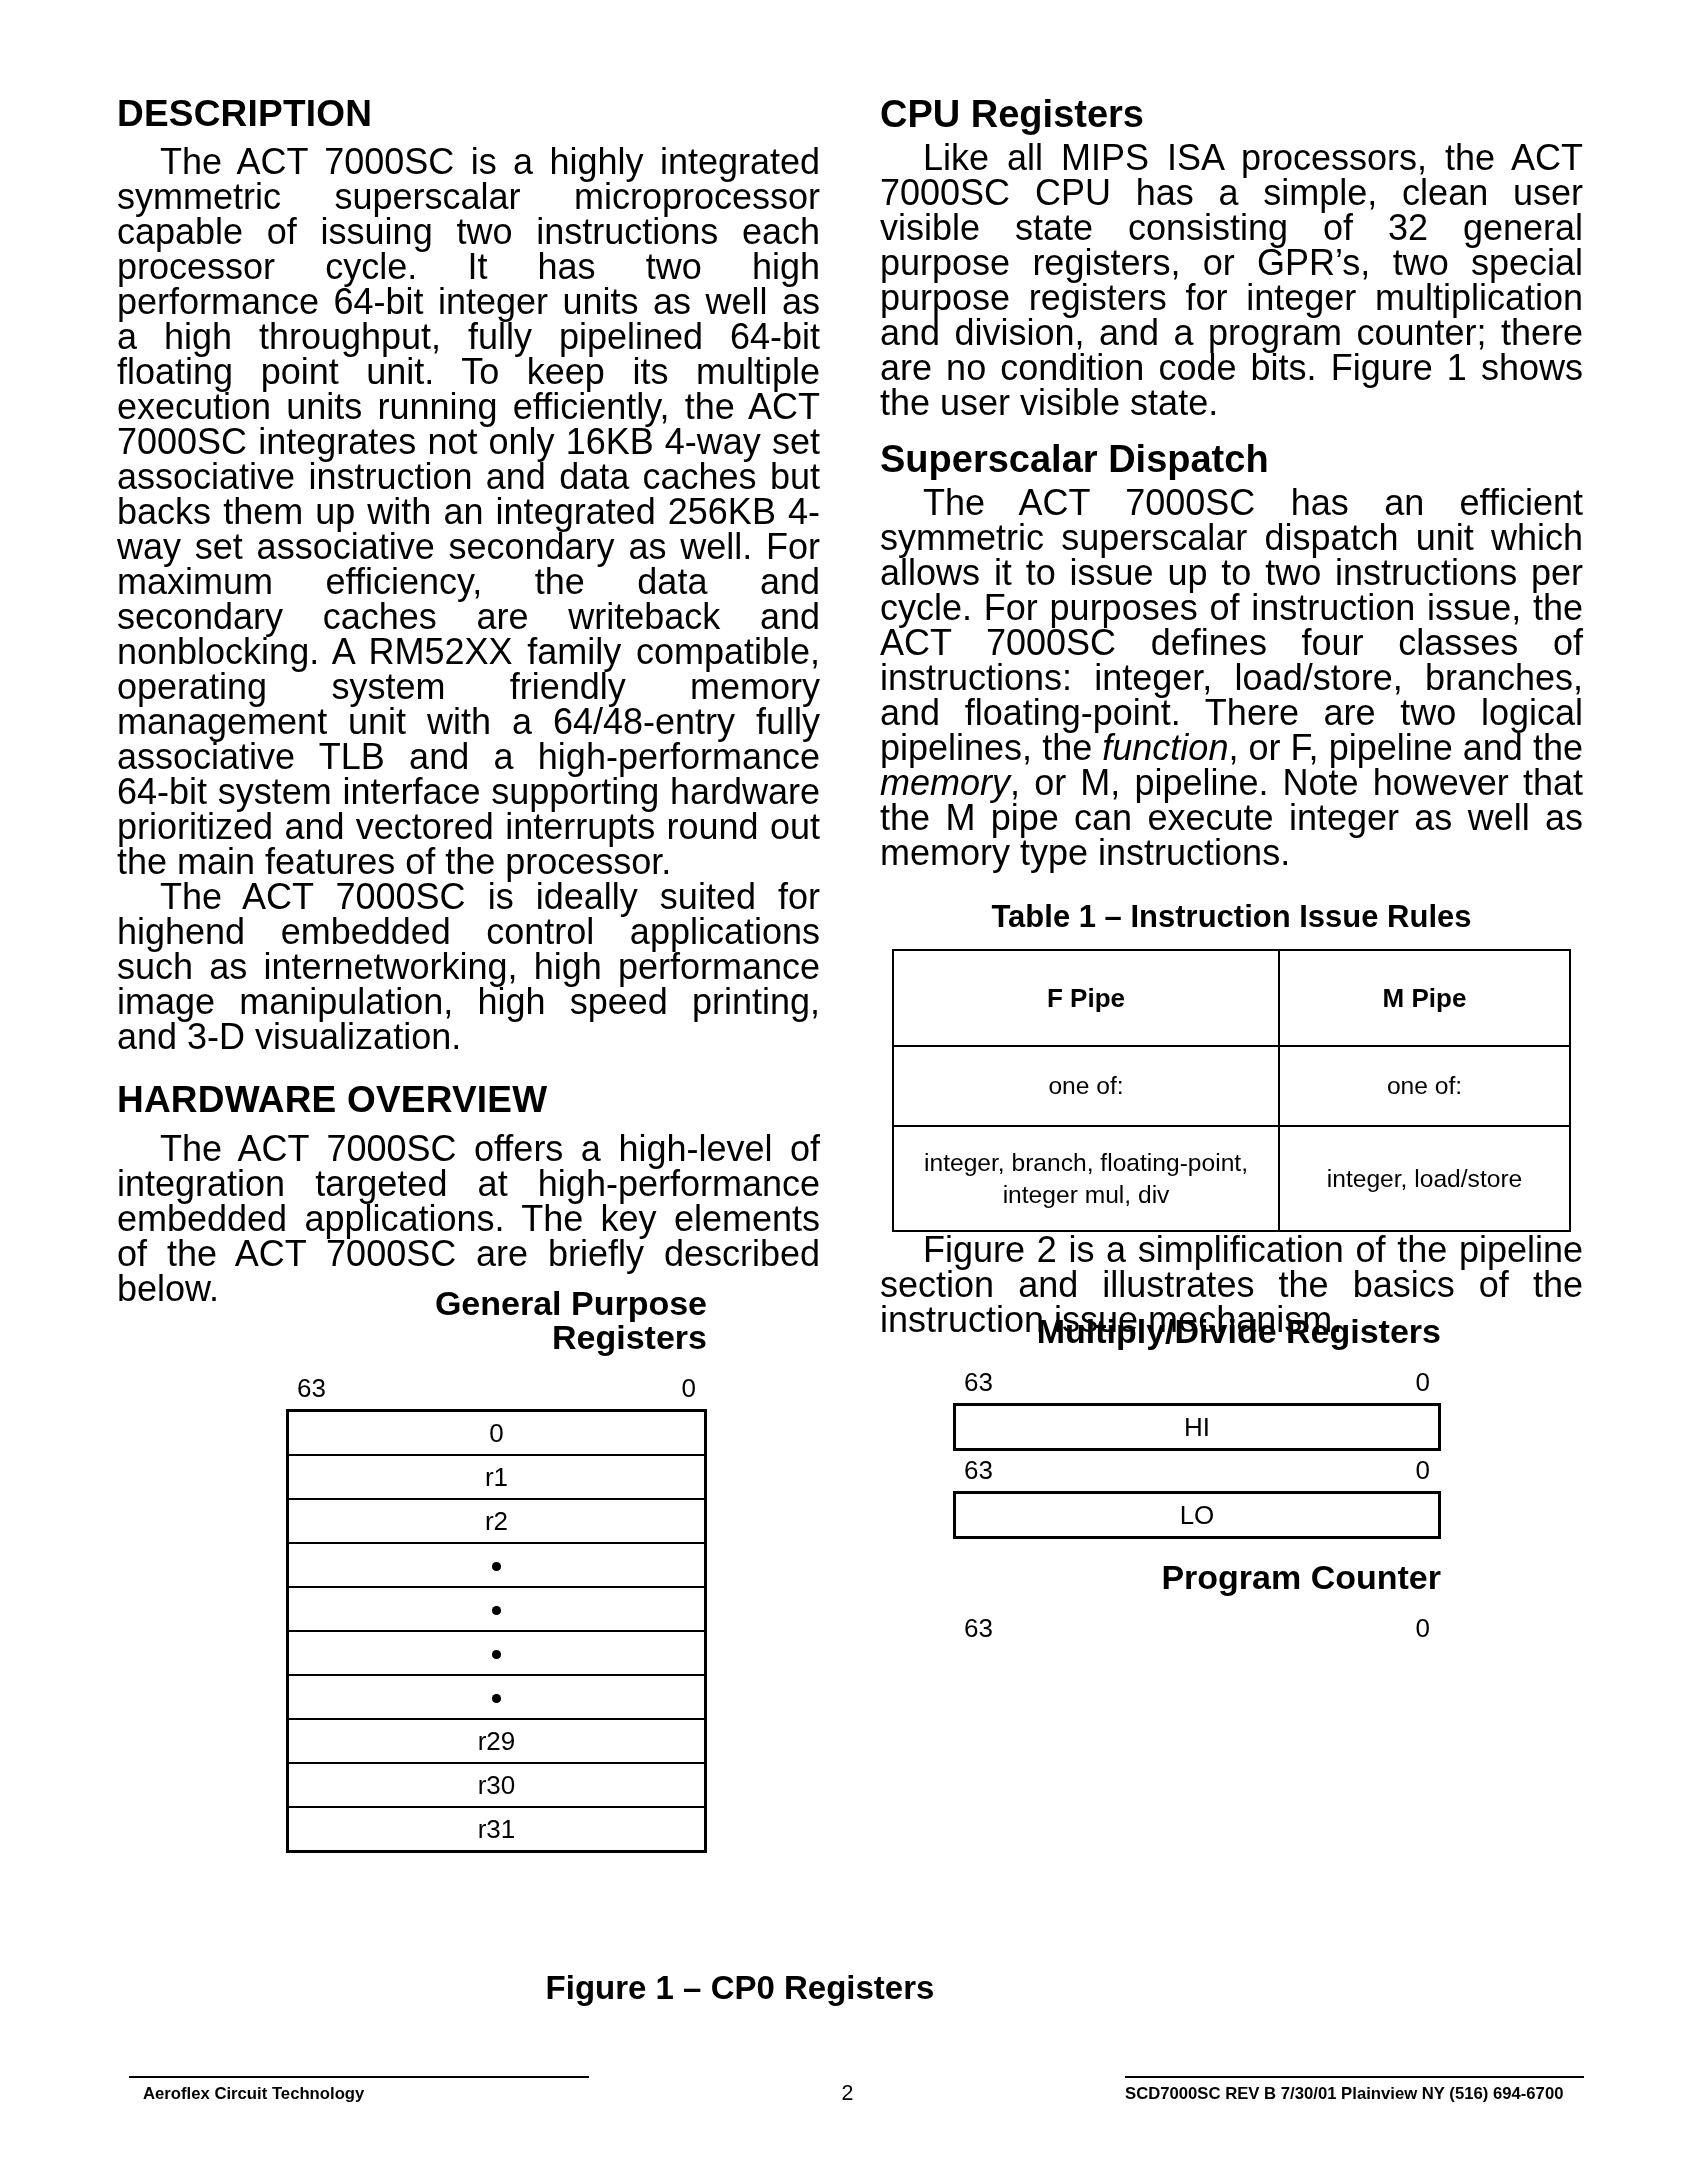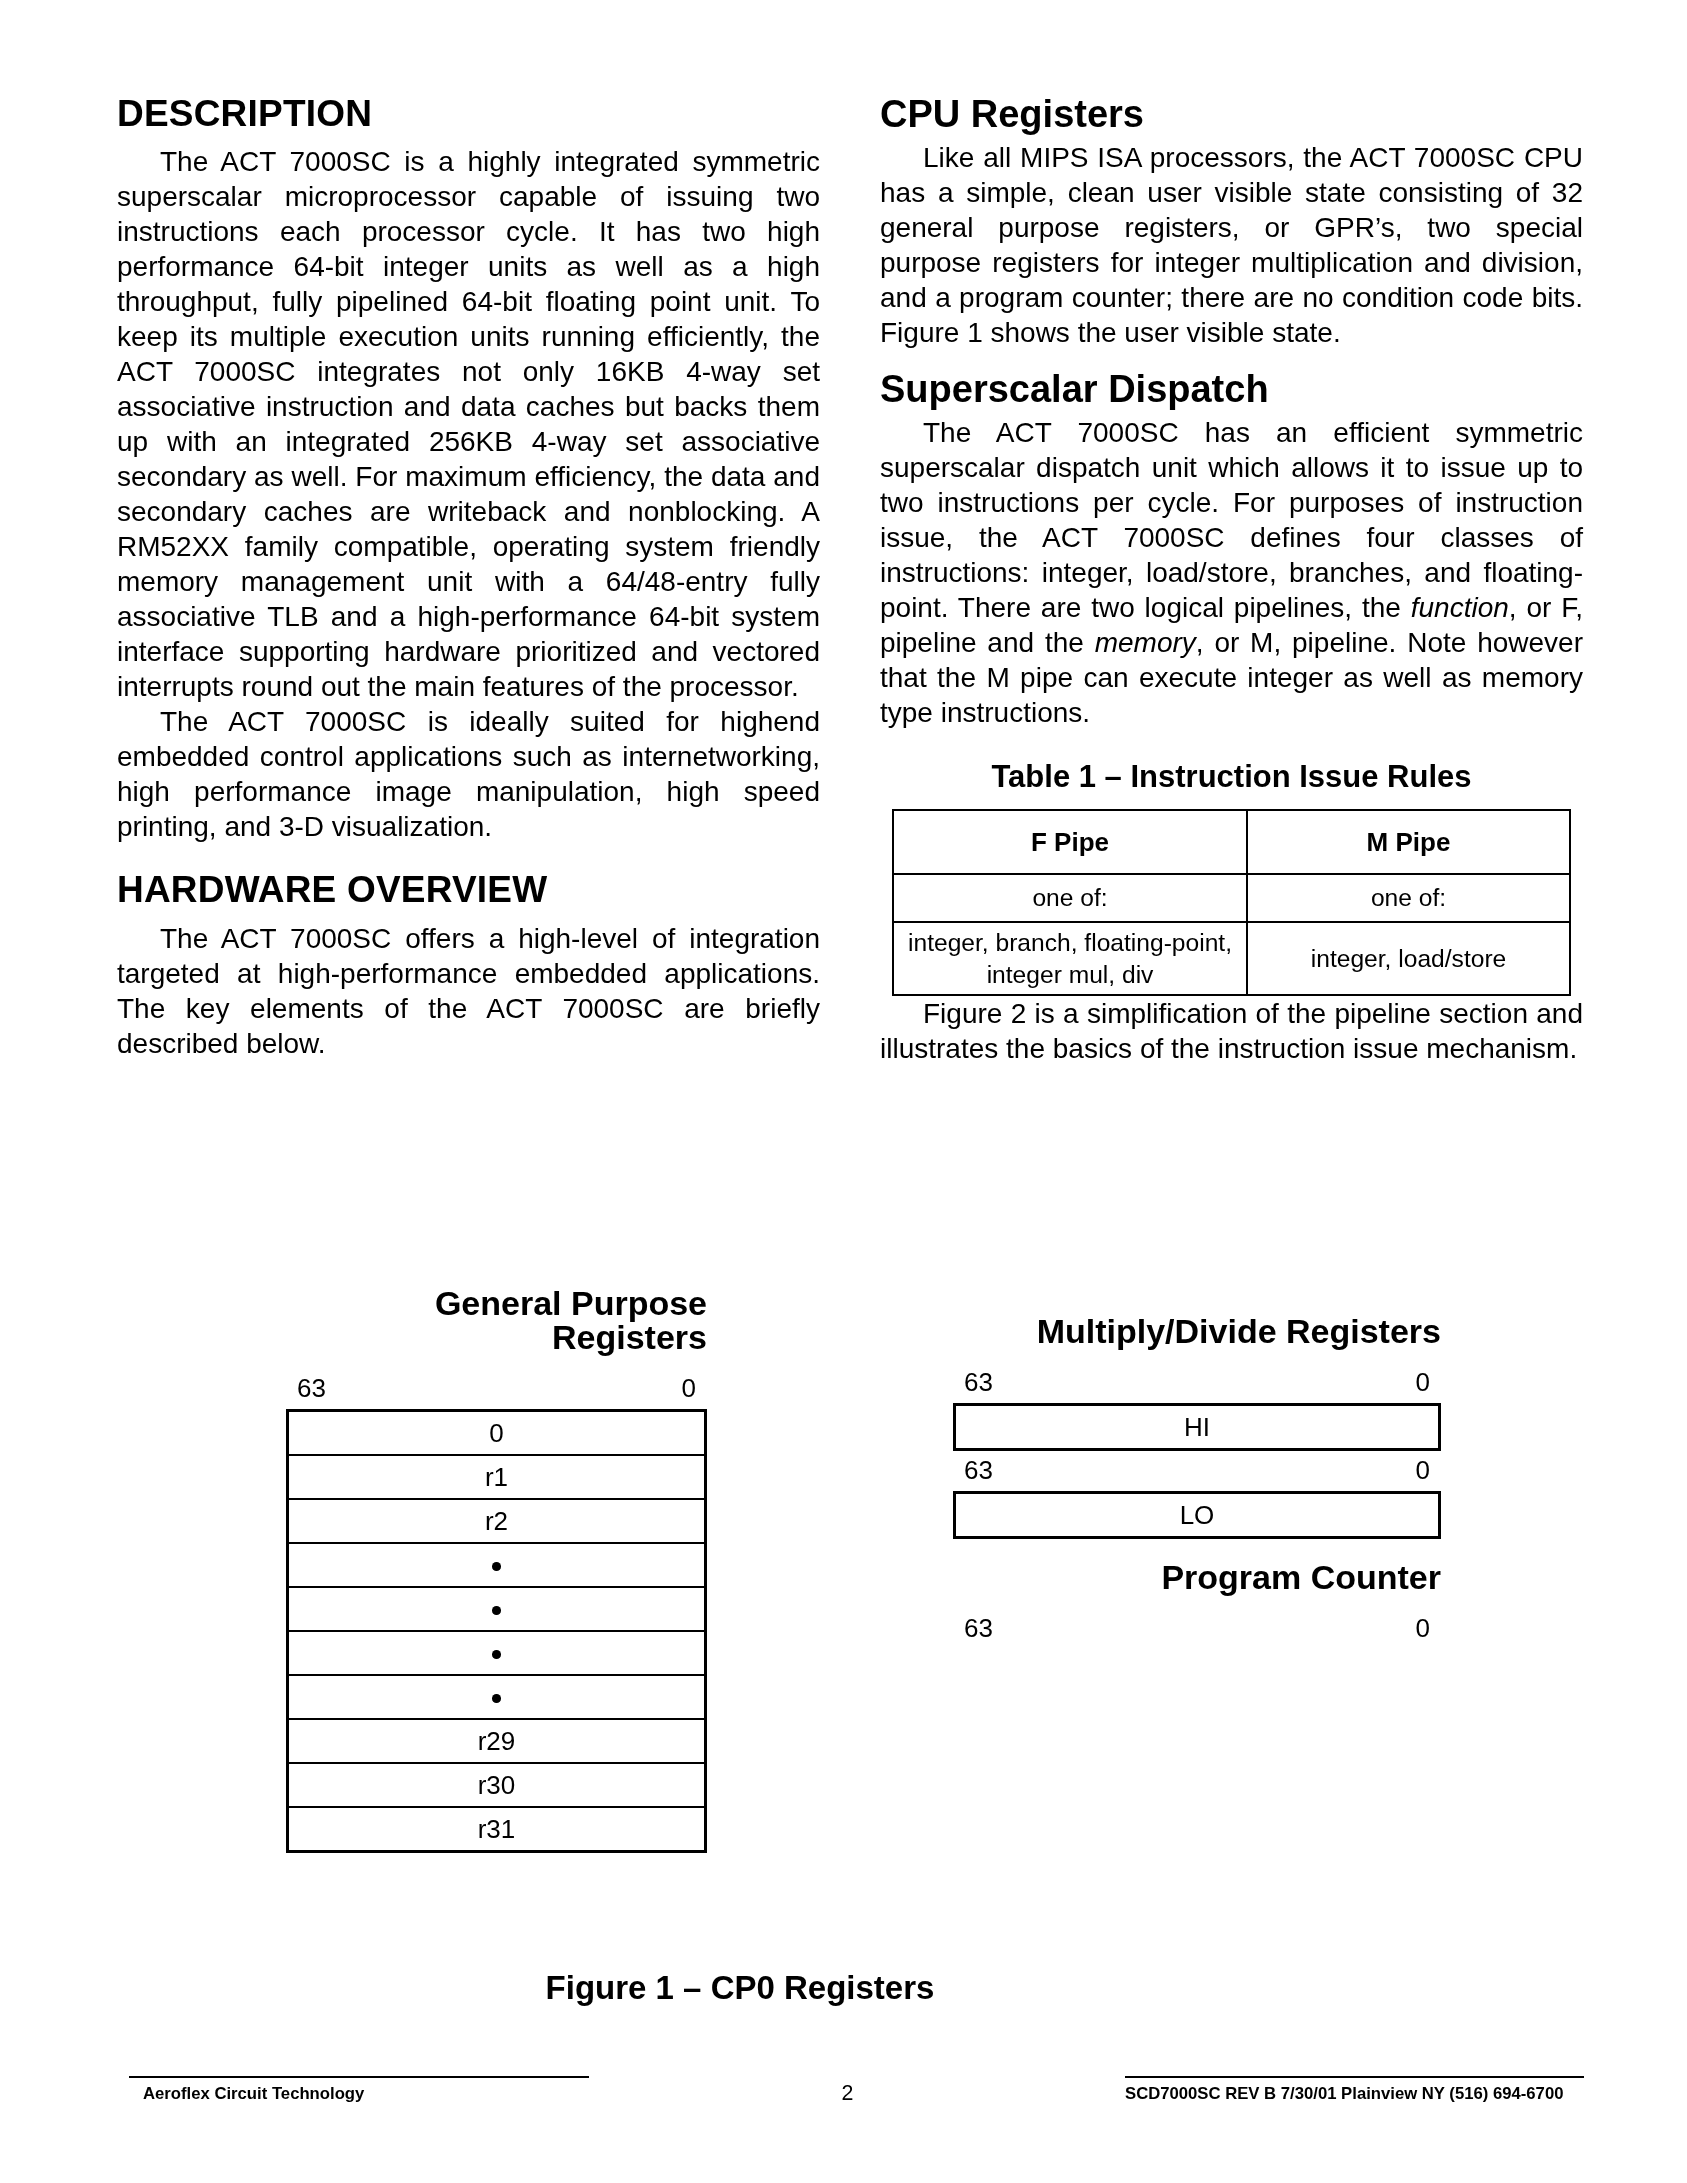--- a/index.html
+++ b/index.html
@@ -41,21 +41,21 @@
 
   h2.sub {
     font-size: 38px;
     font-weight: bold;
     margin: 0 0 4.8px 0;
     line-height: 1.05;
   }
   h2.sub.spaced { margin-top: 20.6px; }
 
   p.body {
-    font-size: 28px;
+    font-size: 36px;
     line-height: 35px;
     text-align: justify;
     text-justify: inter-word;
     margin: 0 0 0 0;
     text-indent: 43px;
     hyphens: none;
   }
   p.body + p.body { margin-top: 0px; }
 
   .ital { font-style: italic; }
@@ -71,21 +71,21 @@
     border-collapse: collapse;
     width: 679px;
     margin: 0 auto;
     table-layout: fixed;
   }
   table.t1 td, table.t1 th {
     border: 2.4px solid #000;
     text-align: center;
     font-size: 24.6px;
     font-weight: normal;
-    padding: 0;
+    padding: 16px;
   }
   table.t1 th {
     font-weight: bold;
     font-size: 26px;
     height: 62px;
     vertical-align: middle;
   }
   table.t1 td.oneof { height: 46px; vertical-align: middle; }
   table.t1 td.items { height: 71px; vertical-align: middle; line-height: 32px; }
   table.t1 .col-f { width: 52%; }

